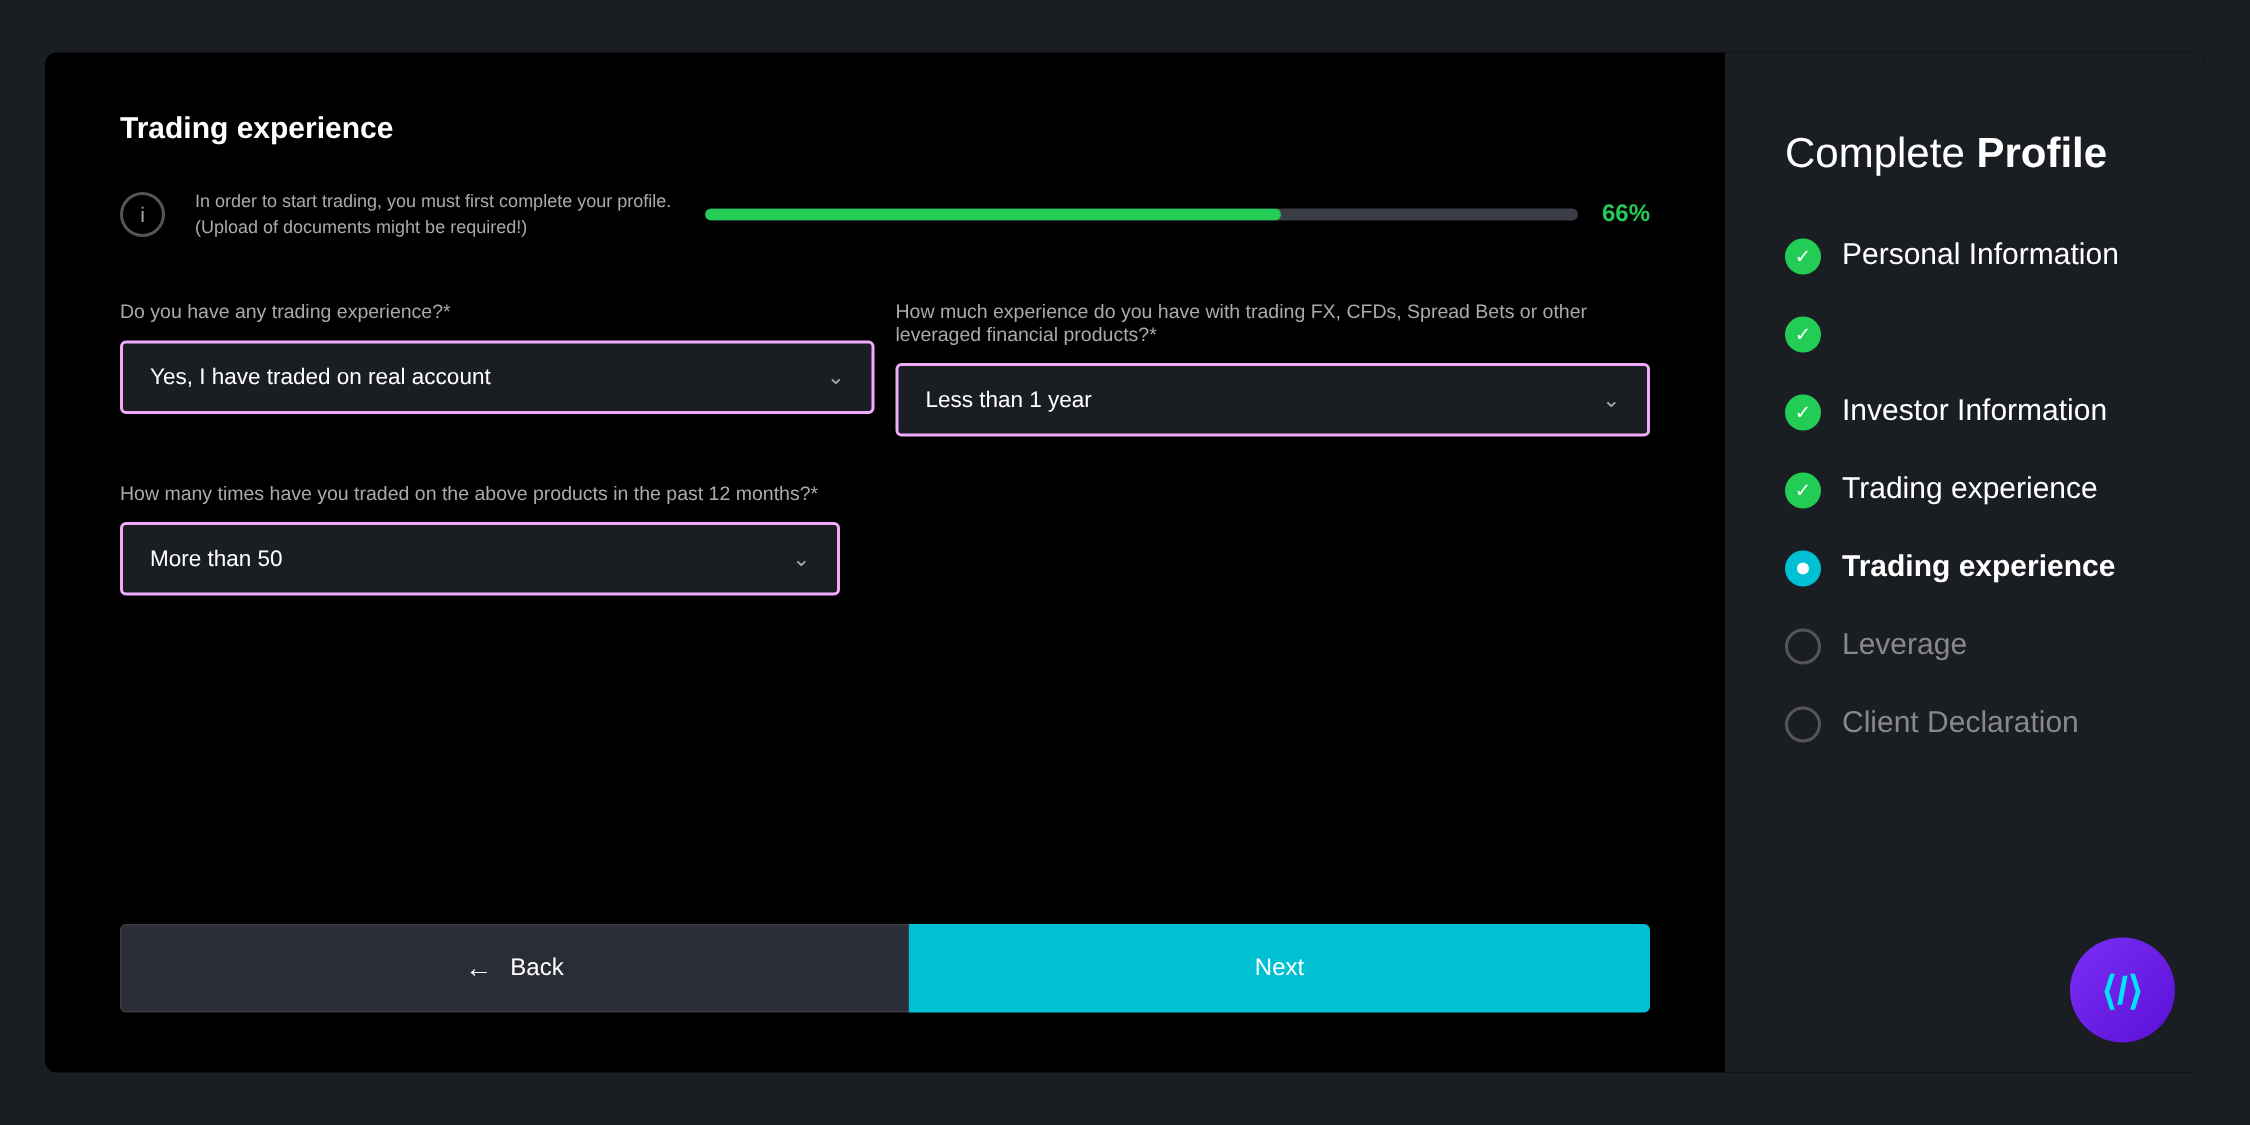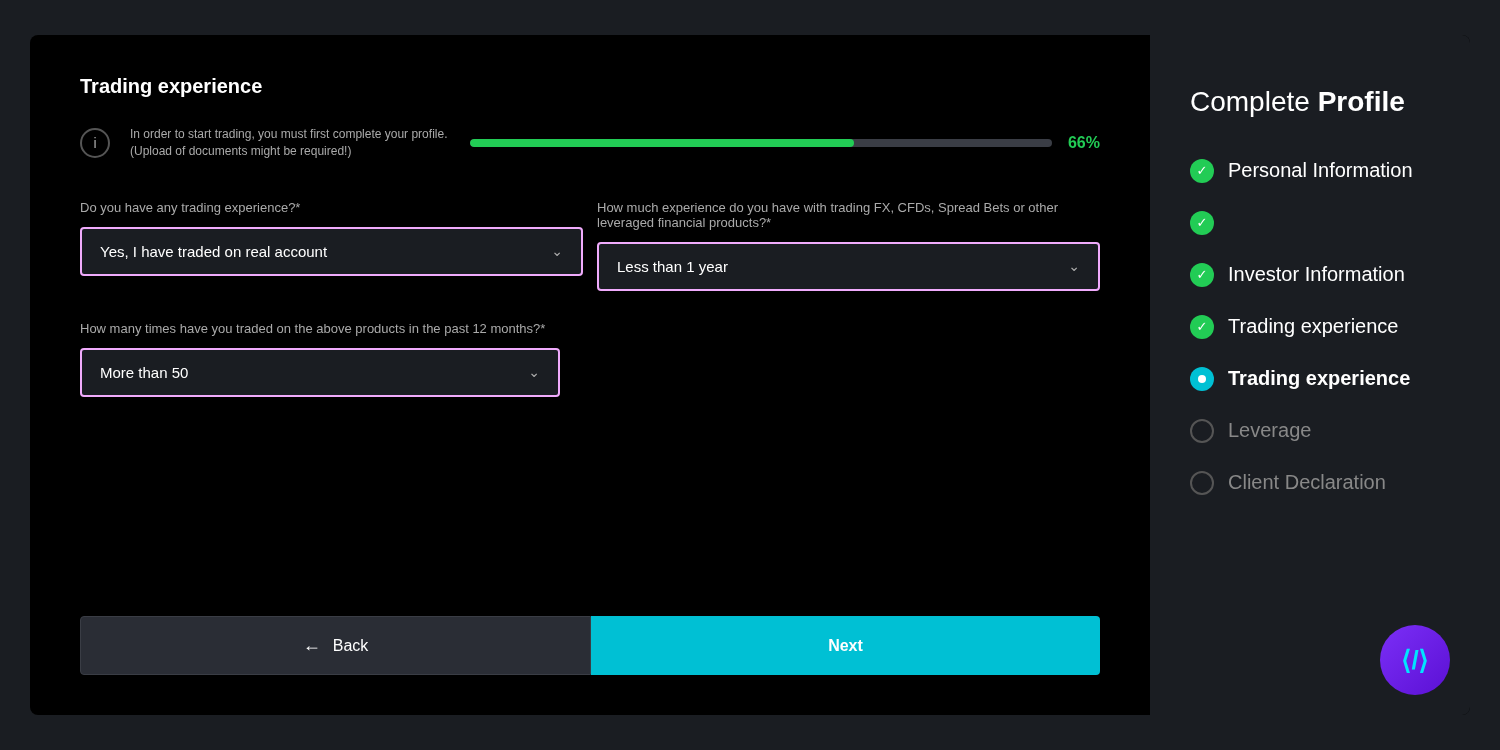--- a/index.html
+++ b/index.html
@@ -175,22 +175,22 @@
       gap: 12px;
     }
 
     .btn-next {
       flex: 1;
       background-color: #00c0d4;
       border: none;
       border-radius: 0 4px 4px 0;
       color: #ffffff;
       font-size: 16px;
-      font-weight: 700;
-      padding: 18px;
+      font-weight: 400;
+      padding: 3px;
       cursor: pointer;
     }
 
     
     .sidebar {
       width: 320px;
       background-color: #1a1d22;
       border-radius: 0 8px 8px 0;
       padding: 50px 40px;
       display: flex;

